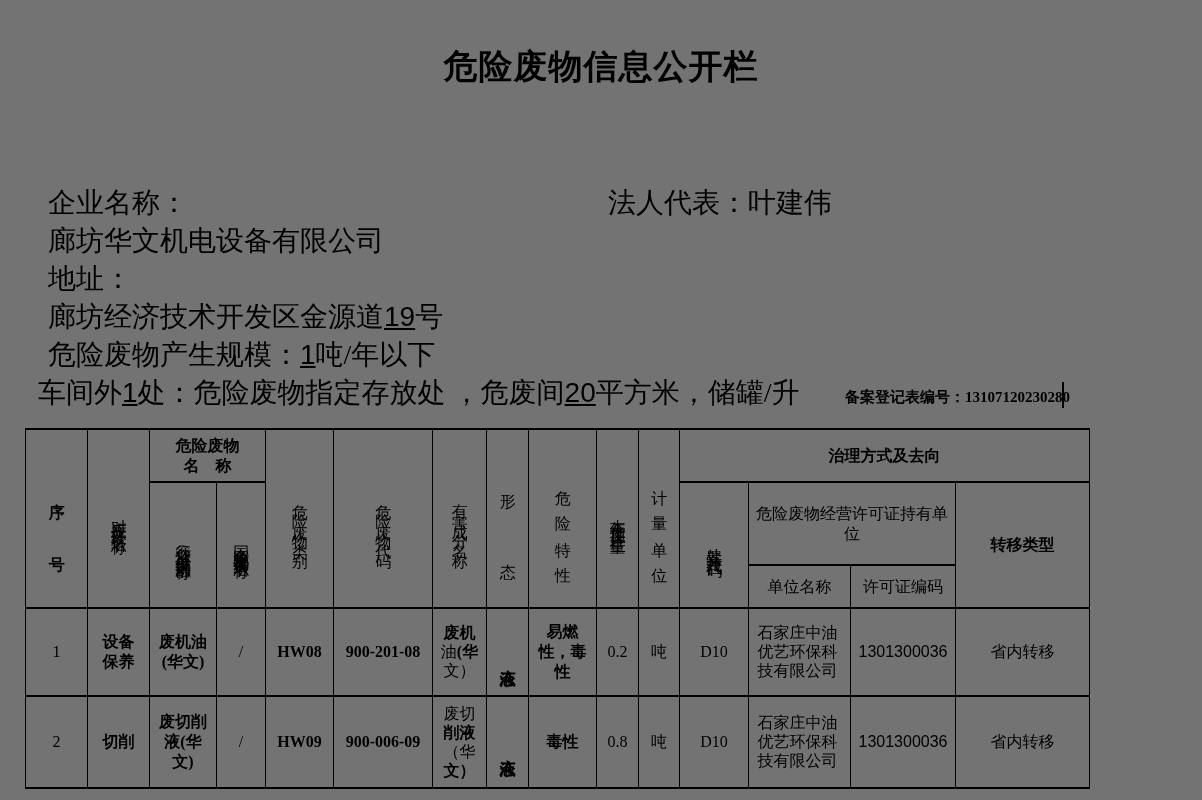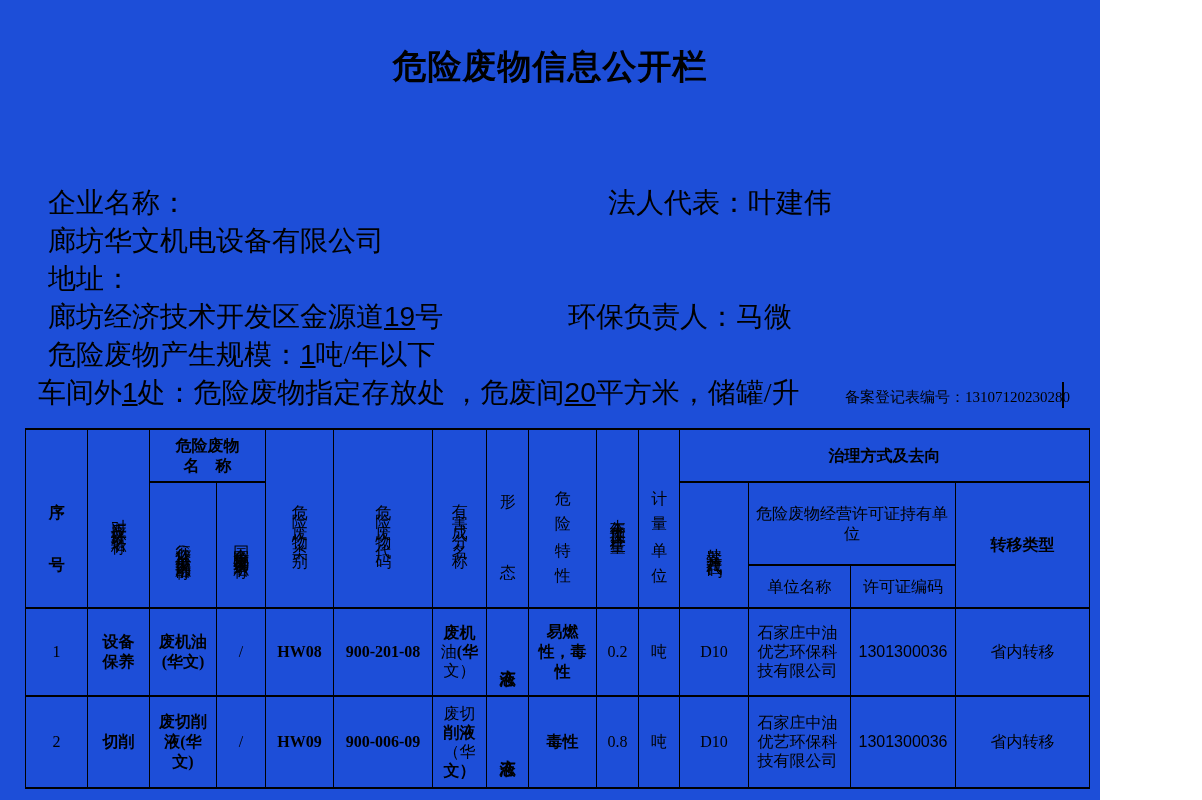--- a/index.html
+++ b/index.html
@@ -1,22 +1,22 @@
 <!DOCTYPE html>
 <html><head>
 <meta charset="utf-8">
 <style>
   html,body{margin:0;padding:0;background:#fff;}
-  .page{position:relative;width:1100px;height:800px;background:#1d4ed8;overflow:hidden;
+  .page{position:relative;width:1202px;height:800px;background:#737373;overflow:hidden;
         font-family:"Liberation Serif","DejaVu Serif",serif;color:#000;}
   .title{position:absolute;top:44px;left:0;width:100%;text-align:center;
          font-size:34px;font-weight:bold;letter-spacing:1px;}
   .line{position:absolute;font-size:28px;white-space:pre;line-height:30px;}
   .num{font-family:"Liberation Sans","DejaVu Sans",sans-serif;text-decoration:underline;}
-  .reg{position:absolute;font-size:15px;white-space:pre;}
+  .reg{position:absolute;font-size:15px;white-space:pre;font-weight:bold;}
   .caret{position:absolute;width:2px;height:26px;background:#000;}
 
   table.main{position:absolute;left:25px;top:428px;width:1064px;
              border-collapse:collapse;table-layout:fixed;}
   table.main td{border:1px solid #000;border-top:2px solid #000;border-bottom:2px solid #000;
                 padding:0 2px;text-align:center;vertical-align:middle;
                 font-size:16px;line-height:20px;overflow:hidden;}
   .b{font-weight:bold;}
   .left{text-align:left;}
   .pre{white-space:pre-line;}
@@ -43,21 +43,20 @@
 
 <div class="page">
 
   <div class="title">危险废物信息公开栏</div>
 
   <span class="line" style="left:48px;top:188px;">企业名称：</span>
   <span class="line" style="left:568px;top:188px;margin-left:40px;">法人代表：叶建伟</span>
   <span class="line" style="left:48px;top:226px;">廊坊华文机电设备有限公司</span>
   <span class="line" style="left:48px;top:264px;">地址：</span>
   <span class="line" style="left:48px;top:302px;"><span>廊坊经济技术开发区金源道</span><span class="num">19</span><span>号</span></span>
-  <span class="line" style="left:568px;top:302px;">环保负责人：马微</span>
   <span class="line" style="left:48px;top:340px;"><span>危险废物产生规模：</span><span class="num">1</span><span>吨/年以下</span></span>
   <span class="line" style="left:38px;top:378px;"><span>车间外</span><span class="num">1</span><span>处：危险废物指定存放处 ，危废间</span><span class="num">20</span><span>平方米，储罐/升</span></span>
   <span class="reg" style="left:845px;top:388px;">备案登记表编号：13107120230280</span>
   <span class="caret" style="left:1062px;top:382px;"></span>
 
   <table class="main">
     <colgroup>
       <col style="width:62px">
         <col style="width:62px">
         <col style="width:67px">

